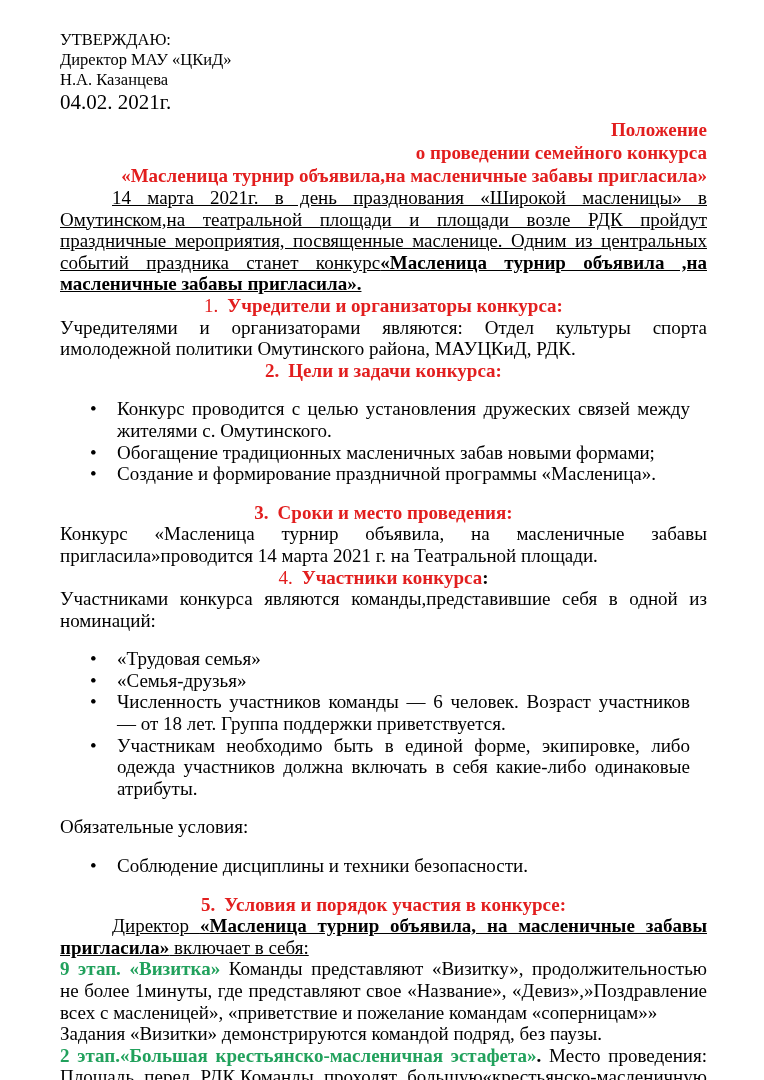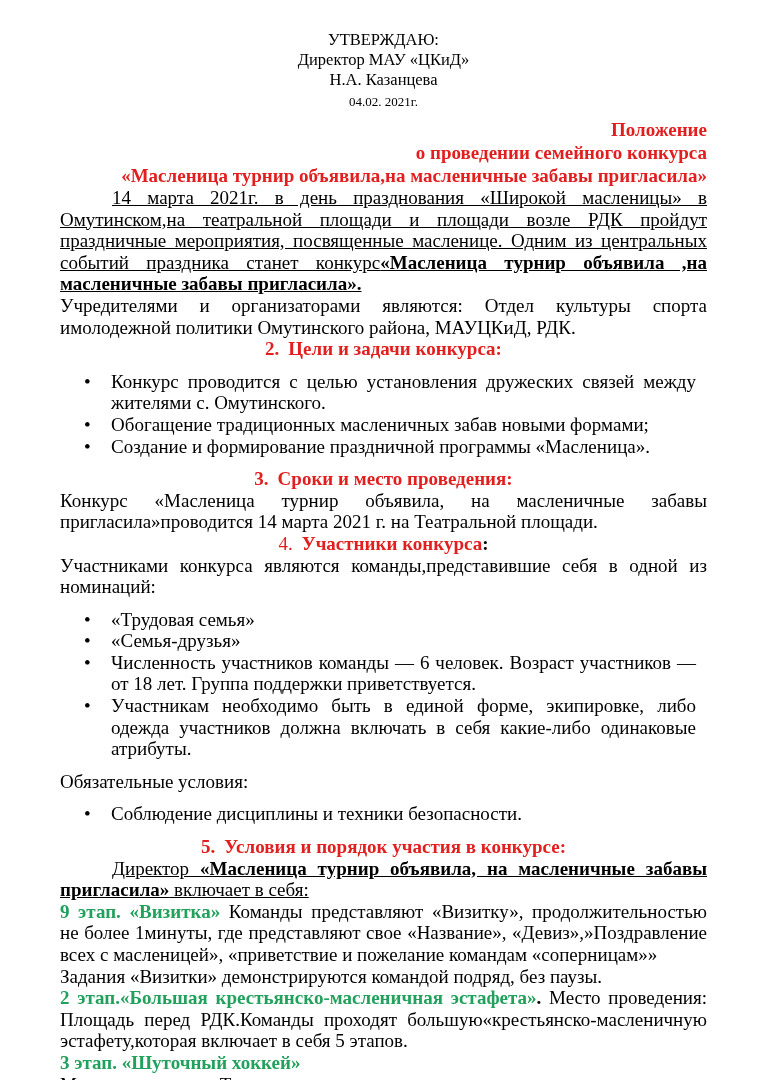--- a/index.html
+++ b/index.html
@@ -14,22 +14,22 @@
     box-sizing:border-box;
     background:#ffffff;
     padding:30px 57px 0 60px;
     font-family:"Liberation Serif","DejaVu Serif",serif;
     font-size:19px;
     line-height:21.6px;
     color:var(--ink);
     overflow:hidden;
   }
   
-  .approve{text-align:center;font-size:16.5px;line-height:20px;}
-  .approve .date{font-size:13px;line-height:24px;}
+  .approve{text-align:left;font-size:16.5px;line-height:20px;}
+  .approve .date{font-size:21px;line-height:24px;}
   
   .title{
     margin-top:4px;
     text-align:right;
     font-weight:bold;
     color:var(--red);
     line-height:23px;
   }
   
   p{margin:0;text-align:justify;}
@@ -40,21 +40,21 @@
   .sect{
     text-align:center;
     margin:0;
     font-weight:bold;
     color:var(--red);
   }
   .sect .h-num{margin-right:9px;}
   .sect .h-num.reg{font-weight:normal;}
   .sect .h-colon{color:var(--ink);}
   
-  ul{list-style:none;margin:11px;padding:0;}
+  ul{list-style:none;margin:17px;padding:0;}
   li{
     position:relative;
     padding-left:40px;
     text-align:justify;
   }
   li::before{
     content:"\2022";
     position:absolute;
     left:13px;
     top:0;
@@ -73,20 +73,21 @@
   </div>
 
   <div class="title">
     <div>Положение</div>
     <div>о проведении семейного конкурса</div>
     <div>«Масленица турнир объявила,на масленичные забавы пригласила»</div>
   </div>
 
   <p class="indent"><span>14 марта 2021г. в день празднования «Широкой масленицы» в Омутинском,на театральной площади и площади возле РДК  пройдут праздничные мероприятия, посвященные масленице. Одним из центральных событий праздника станет конкурс</span><span class="b">«Масленица турнир объявила ,на масленичные забавы пригласила».</span></p>
 
+  <div class="sect"><span class="h-num reg">1.</span><span>Учредители и организаторы конкурса:</span></div>
   <p>Учредителями и организаторами являются: Отдел культуры  спорта имолодежной политики Омутинского района, МАУЦКиД, РДК.</p>
 
   <div class="sect"><span class="h-num">2.</span><span>Цели и задачи конкурса:</span></div>
   <ul>
     <li>Конкурс проводится с целью установления дружеских связей между жителями с. Омутинского.</li>
     <li>Обогащение традиционных масленичных забав новыми формами;</li>
     <li>Создание и формирование праздничной программы «Масленица».</li>
   </ul>
 
   <div class="sect"><span class="h-num">3.</span><span>Сроки и место проведения:</span></div>

